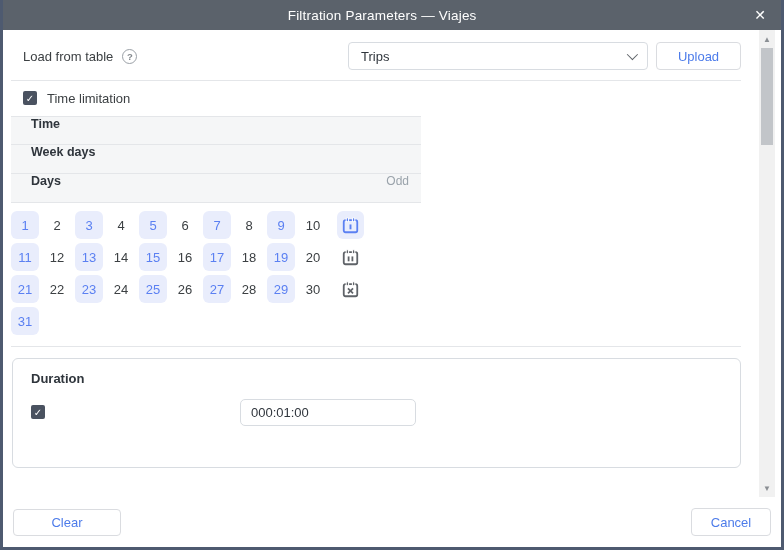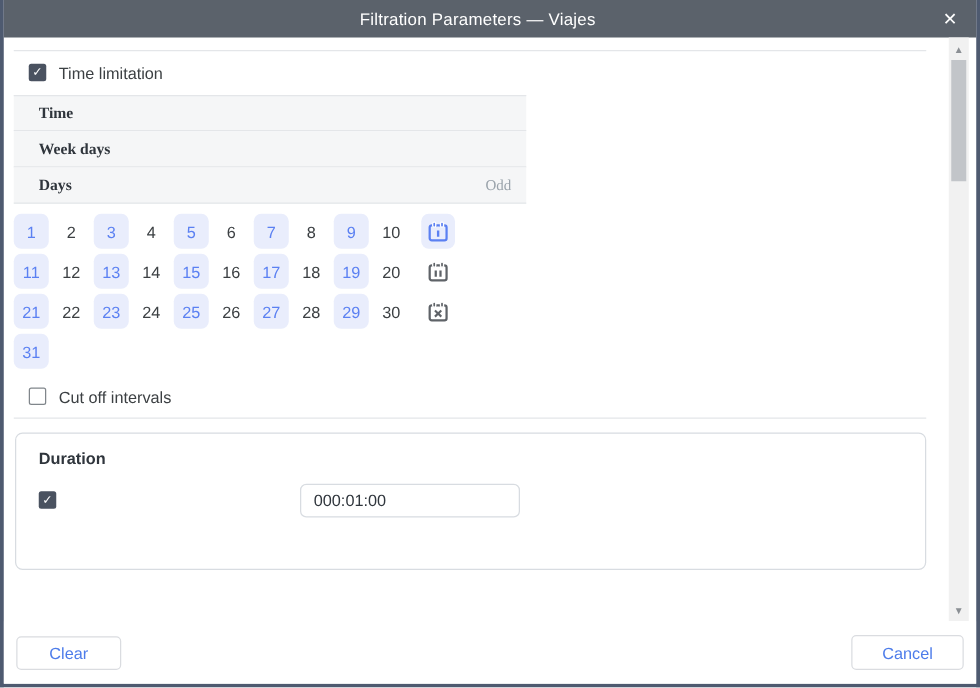--- a/index.html
+++ b/index.html
@@ -46,21 +46,21 @@
 
   .divider { height:1px; background:#e4e6e9; margin:10px 16px 0 8px; }
 
   .check-row { display:flex; align-items:center; margin:9px 0 0 20px; height:16px; font-size:13px; }
   .checkbox { width:14px; height:14px; border-radius:2px; margin-right:10px; display:inline-flex; align-items:center; justify-content:center; flex:0 0 auto; }
   .checkbox.checked { background:#4a5260; color:#fff; font-size:10px; }
   .checkbox.unchecked { background:#fff; border:1.5px solid #80868b; }
 
   
   .section-table { margin:10px 0 0 8px; width:410px; }
-  .section-row { height:29px; background:#f5f6f7; border-bottom:1px solid #e4e6e9; display:flex; align-items:center; padding:0 12px 0 20px; cursor:pointer;font-family:Liberation Serif, serif; }
+  .section-row { height:29px; background:#f5f6f7; border-bottom:1px solid #e4e6e9; display:flex; padding:0 12px 0 20px; cursor:pointer; }
   .section-row:first-child { border-top:1px solid #e4e6e9; }
   .section-title { font-size:12.5px; font-weight:bold; color:#2f353c; }
   .section-mode { margin-left:auto; font-size:12px; color:#9aa3ab; }
   .single { margin-top:12px; }
 
   
   .calendar { margin:6px 0 0 8px; }
   .cal-row { display:flex; align-items:center; height:32px; }
   .day-cell { width:28px; height:28px; margin-right:4px; border-radius:6px; display:flex; align-items:center; justify-content:center; font-size:13px; color:#3c4043; cursor:pointer; }
   .day-cell.sel { background:#e9edfc; color:#5b80f2; }
@@ -69,36 +69,45 @@
 
   
   .panel { margin:11px 16px 0 9px; border:1px solid #d8dce1; border-radius:6px; padding:12px 0 0 18px; height:110px; }
   .panel-title { font-size:13px; font-weight:bold; color:#2f353c; }
   .min-row { display:flex; align-items:center; margin-top:13px; height:26px; font-size:13px; }
   .min-label-wrap { display:flex; align-items:center; width:193px; }
   .text-input { width:176px; height:27px; border:1px solid #d8dce1; border-radius:5px; padding:0 10px; font-size:13px; font-family:inherit; color:#30363d;margin-left:16px; }
 
   
   .footer { position:absolute; left:0; right:0; bottom:0; height:50px; background:#fff; display:flex; align-items:center; padding:0 10px; }
-  .clear-btn { width:84px; height:27px; }
-  .cancel-btn { margin-left:auto; width:90px; height:28px;text-align:center; }
+  .clear-btn { width:108px; height:27px; }
+  .cancel-btn { margin-left:auto; width:80px; height:28px;text-align:center; }
   .ok-btn { margin-left:9px; width:68px; height:28px; background:#4e7cf0; border:1px solid #4e7cf0; color:#fff; font-weight:bold; }
 </style>
 </head>
 <body>
 
 <div class="dialog">
   <div class="titlebar">
     <span class="title">Filtration Parameters — Viajes</span>
     <span class="close-x">✕</span>
   </div>
 
   <div class="bodywrap">
     <div class="content">
 
+      <div class="load-row">
+        <span class="load-label">Load from table</span>
+        <span class="help-icon">?</span>
+        <div class="table-select">
+          <span>Trips</span>
+          <span class="chevron-down"></span>
+        </div>
+        <button class="btn upload-btn">Upload</button>
+      </div>
 
       <div class="divider"></div>
 
       <div class="check-row">
         <span class="checkbox checked">✓</span>
         <span>Time limitation</span>
       </div>
 
       <div class="section-table">
         <div class="section-row">
@@ -175,24 +184,20 @@
                 <line x1="11.4" y1="8" x2="6.6" y2="12.6" stroke="#5f6368" stroke-width="1.6"></line>
      </svg>
             </button>
           </div>
           <div class="cal-row">
             <div class="day-cell sel">31</div>
           </div>
         </div>
 
 
-      <div class="check-row" style="margin-top:12px;">
-        <span class="checkbox unchecked"></span>
-        <span>Cut off intervals</span>
-      </div>
 
       <div class="divider" style="margin-top:9px;"></div>
 
       <div class="panel">
         <div class="panel-title">Duration</div>
         <div class="min-row">
           <span class="min-label-wrap">
             <span class="checkbox checked">✓</span>
           </span>
           <input class="text-input" type="text" value="000:01:00" style="">

